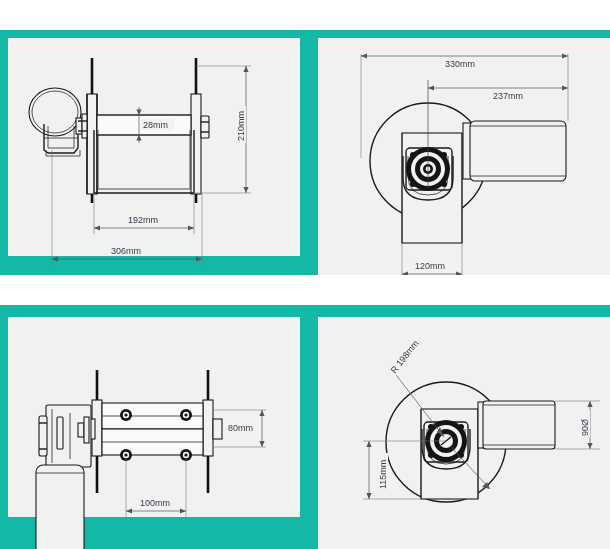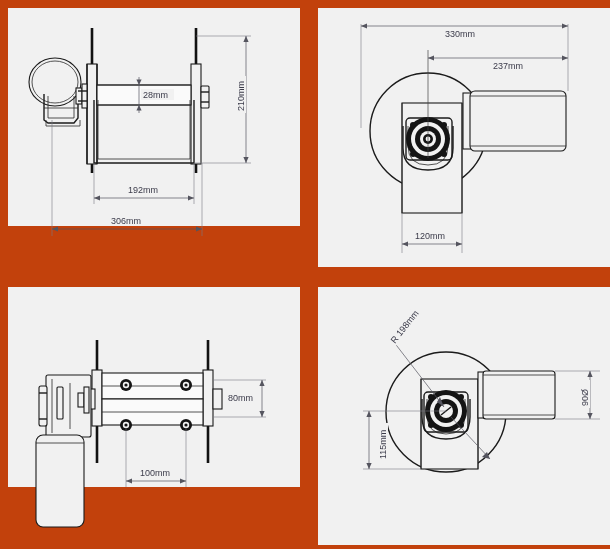--- a/index.html
+++ b/index.html
@@ -25,21 +25,21 @@
   .panel-inner{
     position:absolute;
     background:#f1f1f1;
   }
   
   .p-tl .panel-inner{left:8px;  top:8px;  right:13px; bottom:12px;}
   .p-tr .panel-inner{left:13px; top:8px;  right:8px;  bottom:12px;}
   .p-bl .panel-inner{left:8px;  top:12px; right:13px; bottom:8px;}
   .p-br .panel-inner{left:13px; top:12px; right:8px;  bottom:8px;}
 
-  .panel{background:#c2410c;}
+  .panel{background:#14b8a6;margin-top:30px;}
   .panel-inner{left:0;top:0;width:100%;height:100%;}
   .p-tl .panel-inner{left:8px;top:8px;width:292px;height:218px;}
   .p-tr .panel-inner{left:13px;top:8px;width:292px;height:259px;}
   .p-bl .panel-inner{left:8px;top:12px;width:292px;height:200px;}
   .p-br .panel-inner{left:13px;top:12px;width:292px;height:258px;}
 
   svg{position:absolute;left:0;top:0;display:block;}
   .dimtext{
     font-family:"Liberation Sans", sans-serif;
     font-size:9px;

